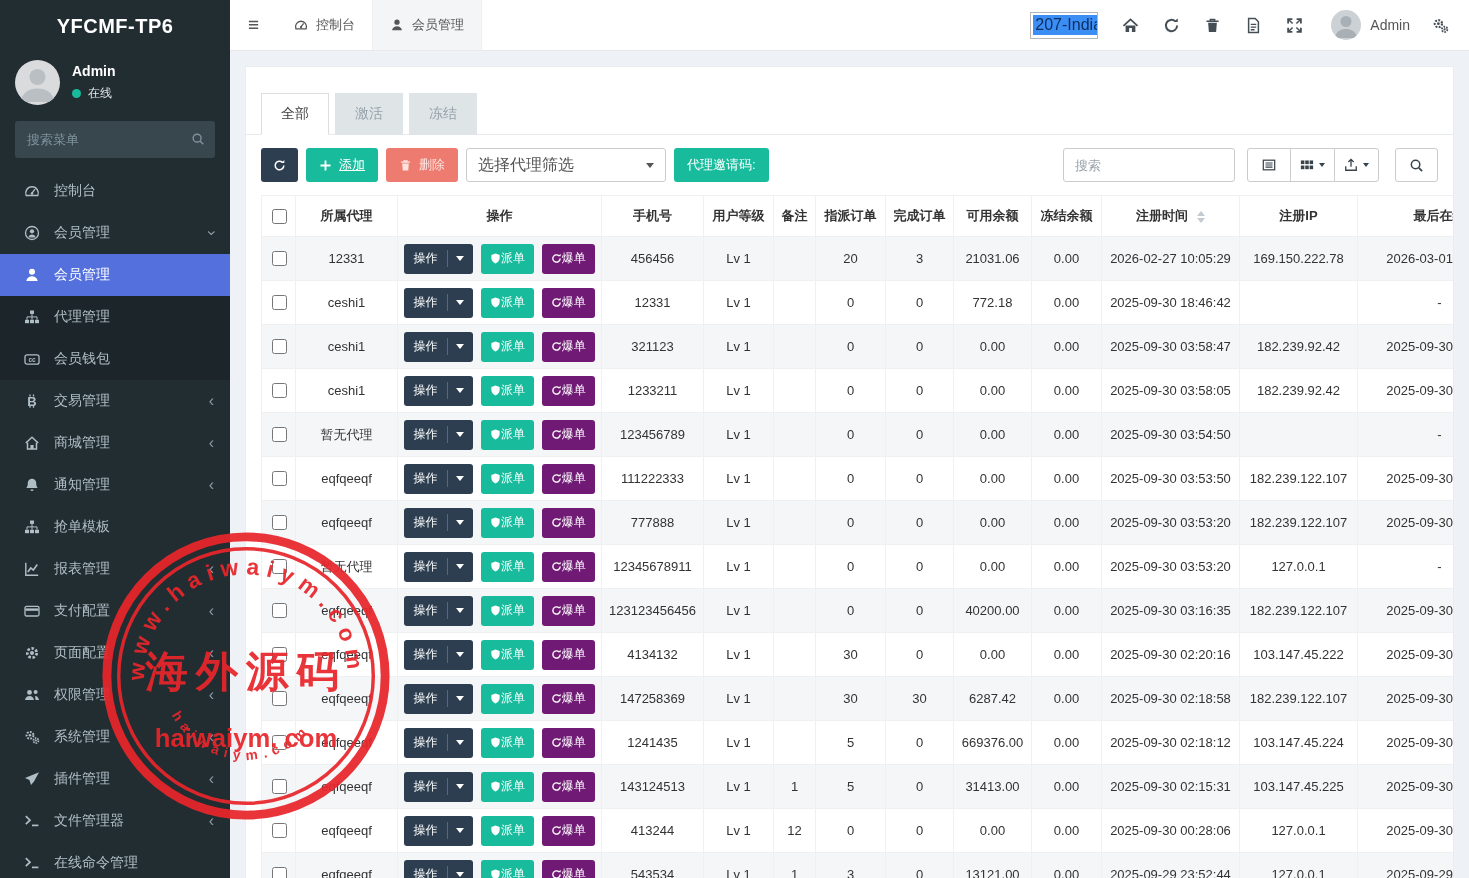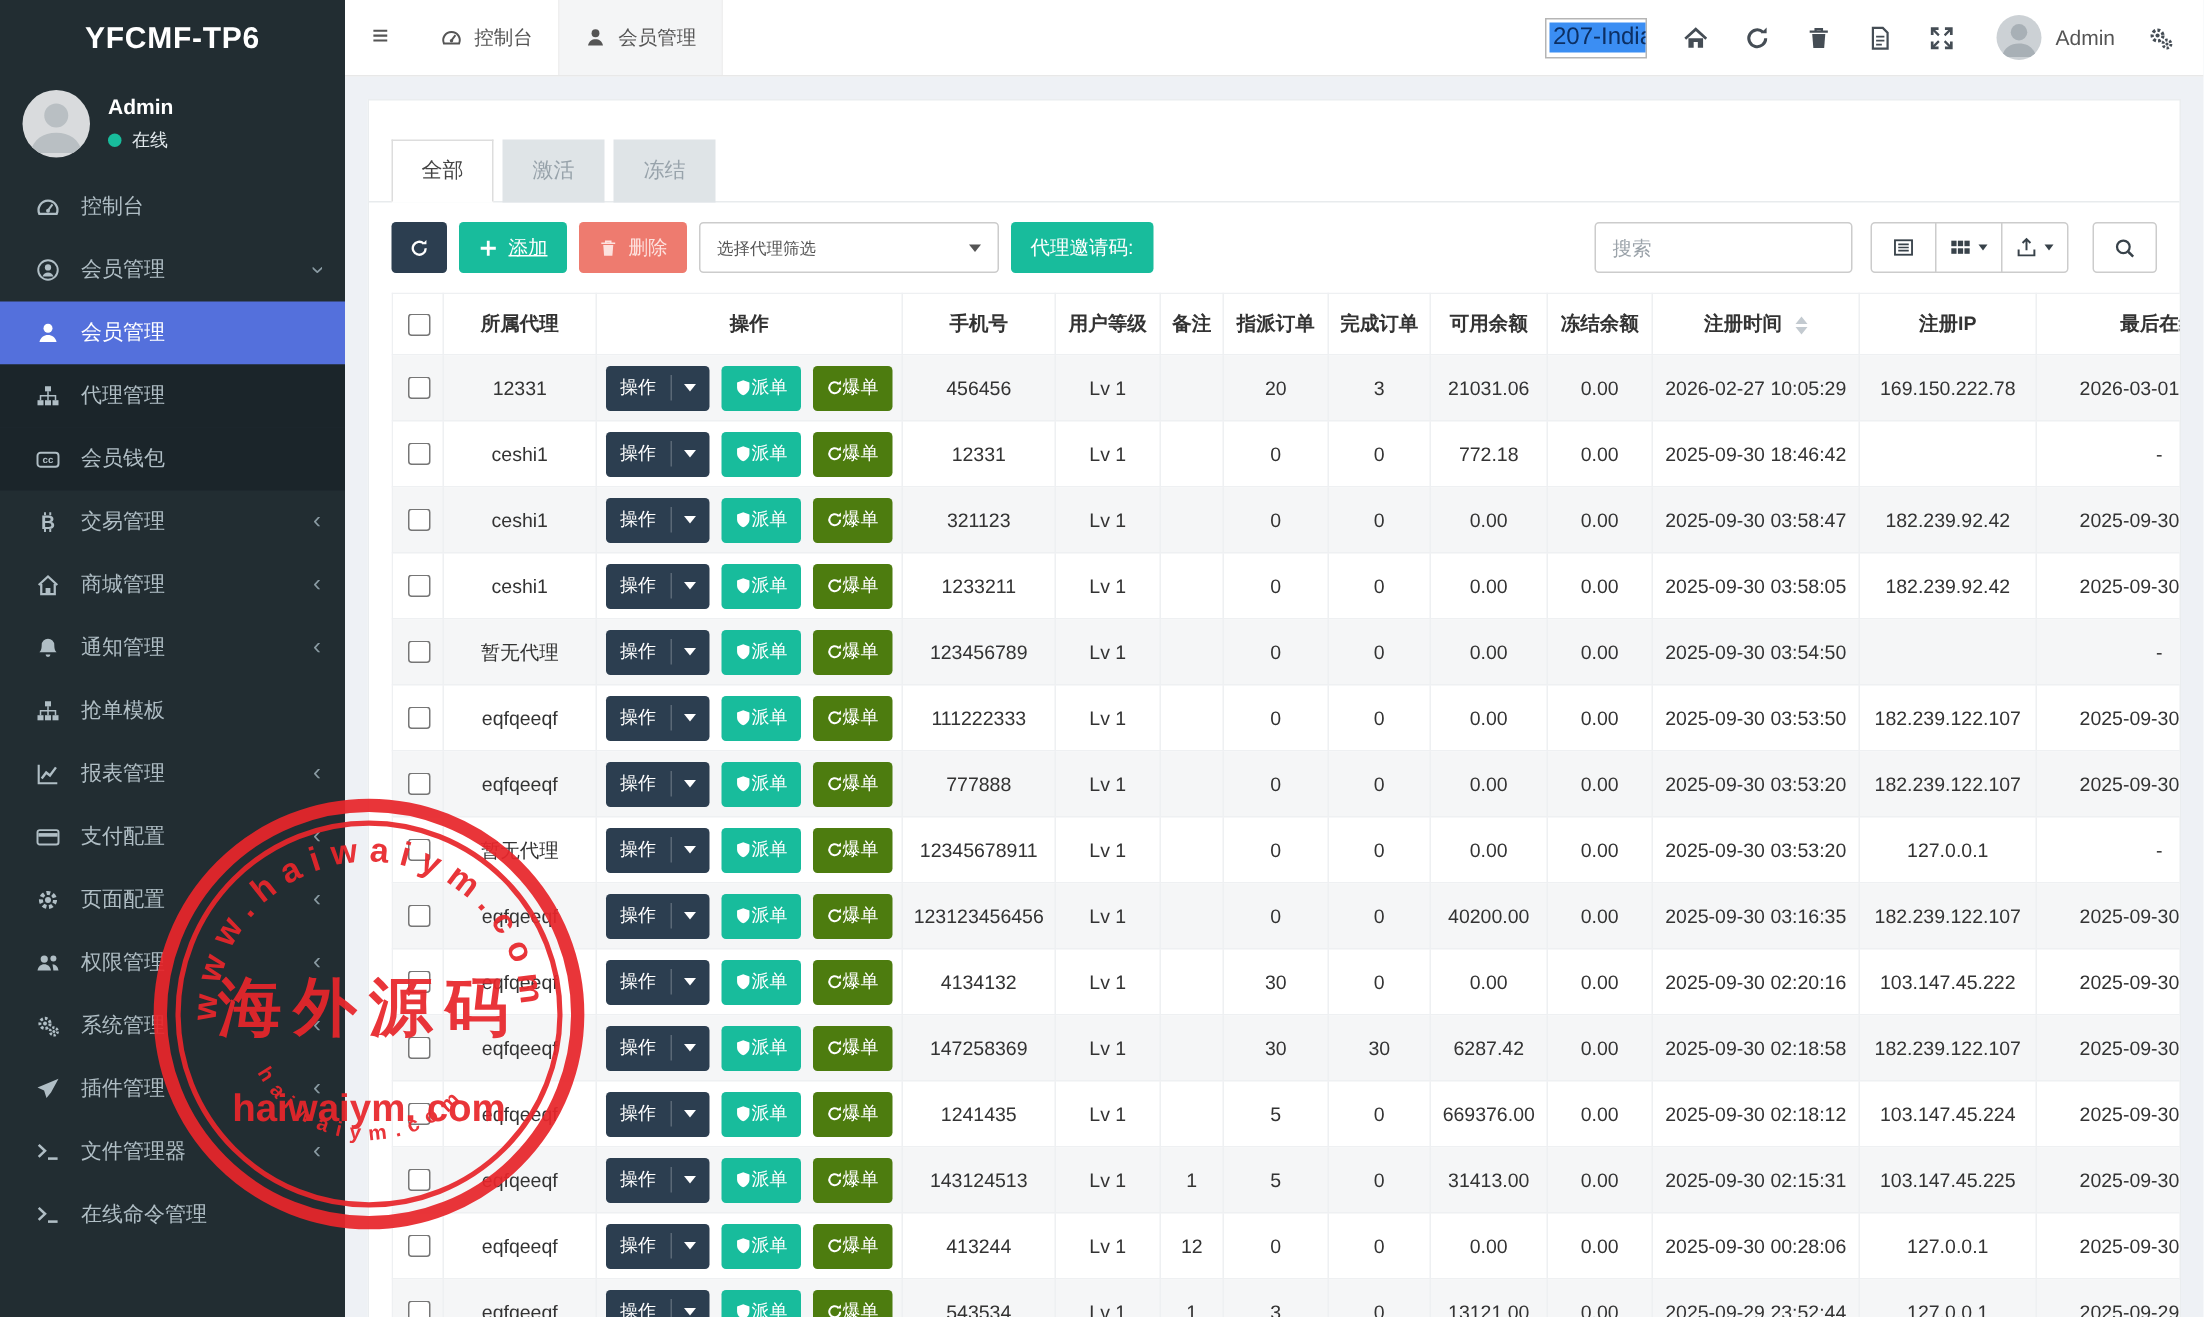--- a/index.html
+++ b/index.html
@@ -46,21 +46,21 @@
   .ptabs{padding:26px 15px 0;border-bottom:1px solid #e8ebed;display:flex;}
   .ptab{padding:11px 19px;background:#dfe4e7;color:#98a3ab;font-size:14px;margin-right:6px;cursor:pointer;border:1px solid transparent;margin-bottom:-1px;}
   .ptab.active{background:#fff;color:#444;border:1px solid #ddd;border-bottom-color:#fff;}
   .toolbar{display:flex;align-items:center;padding:13px 15px;gap:8px;}
   .btn{height:34px;border:none;border-radius:3px;font-size:13px;display:inline-flex;align-items:center;gap:7px;padding:0 13px;cursor:pointer;color:#fff;font-family:inherit;}
   .btn .icn{width:13px;height:13px;}
   .btn-refresh{background:#2c3e50;width:37px;justify-content:center;padding:0;}
   .btn-add{background:#18bc9c;text-decoration:underline;}
   .btn-del{background:#ee7b6f;color:#fde2de;}
   .btn-invite{background:#18bc9c;}
-  .sel-box{width:200px;height:34px;border:1px solid #ccc;border-radius:3px;background:#fff;display:flex;align-items:center;justify-content:space-between;padding:0 11px;font-size:11px;color:#555;cursor:pointer;box-sizing:border-box;}
+  .sel-box{width:200px;height:34px;border:1px solid #ccc;border-radius:3px;background:#fff;display:flex;align-items:center;justify-content:space-between;padding:0 11px;font-size:16px;color:#555;cursor:pointer;box-sizing:border-box;}
   .caret{width:0;height:0;border-left:4px solid transparent;border-right:4px solid transparent;border-top:5px solid currentColor;display:inline-block;}
   .tb-spacer{flex:1;}
   .tb-search{width:172px;height:34px;border:1px solid #ccc;border-radius:3px;padding:0 11px;font-size:13px;color:#555;box-sizing:border-box;font-family:inherit;outline:none;}
   .tb-search::placeholder{color:#9aa2a9;}
   .btn-grp{display:flex;margin-left:4px;}
   .wbtn{height:34px;min-width:44px;background:#fff;border:1px solid #ccc;display:inline-flex;align-items:center;justify-content:center;gap:5px;color:#38424a;cursor:pointer;padding:0 9px;box-sizing:border-box;}
   .wbtn + .wbtn{margin-left:-1px;}
   .wbtn:first-child{border-radius:3px 0 0 3px;}
   .wbtn:last-child{border-radius:0 3px 3px 0;}
   .wbtn .icn{width:14px;height:14px;}
@@ -72,21 +72,21 @@
   table{width:1260px;table-layout:fixed;border-collapse:collapse;font-size:13px;color:#333;}
   th,td{border:1px solid #eef0f2;height:43px;text-align:center;white-space:nowrap;overflow:hidden;padding:0 4px;}
   th{font-weight:bold;height:40px;background:#fff;}
   tbody tr:nth-child(odd){background:#f5f6f7;}
   td input[type=checkbox],th input[type=checkbox]{width:15px;height:15px;cursor:pointer;}
   .rbtn{height:30px;border:none;border-radius:3px;color:#fff;font-size:12px;display:inline-flex;align-items:center;gap:0;padding:0 9px;cursor:pointer;font-family:inherit;vertical-align:middle;margin:0 2px;}
   .rbtn .icn{width:11px;height:11px;}
   .rbtn-op{background:#2c3e50;gap:6px;}
   .op-sep{width:1px;height:17px;background:rgba(255,255,255,.22);margin:0 2px 0 4px;}
   .rbtn-dispatch{background:#18bc9c;}
-  .rbtn-burst{background:#4d7c0f;text-align:right;}
+  .rbtn-burst{background:#701a75;text-align:right;}
   .sort{display:inline-flex;flex-direction:column;gap:2px;margin-left:9px;vertical-align:middle;}
   .sort i{display:block;width:0;height:0;border-left:4px solid transparent;border-right:4px solid transparent;}
   .sort .s-up{border-bottom:5px solid #c3cad0;}
   .sort .s-dn{border-top:5px solid #c3cad0;}
   
   .stamp{position:absolute;left:98px;top:528px;width:296px;height:296px;opacity:.93;pointer-events:none;z-index:60;}
 </style>
 </head>
 <body>
 
@@ -99,20 +99,29 @@
           <path d="M5 42c2.4-9.5 8.8-13.5 17.5-13.5S37.6 32.5 40 42z" fill="#b9bfc3"></path>
         </svg>
     </div>
     <div>
       <div class="u-name">Admin</div>
       <div class="u-status">
         <span class="dot"></span>
         <span>在线</span>
       </div>
     </div>
+  </div>
+  <div class="side-search">
+    <input placeholder="搜索菜单" style="">
+    <span class="icn">
+        <svg viewBox="0 0 16 16">
+          <circle cx="7" cy="7" r="4.5" fill="none" stroke="currentColor" stroke-width="1.6"></circle>
+          <path d="M10.5 10.5L14 14" stroke="currentColor" stroke-width="1.8"></path>
+        </svg>
+      </span>
   </div>
   <div>
       <div class="menu-item">
         <span class="icn">
           <svg viewBox="0 0 16 16">
             <path d="M2.2 12.5a6.3 6.3 0 1 1 11.6 0z" fill="none" stroke="currentColor" stroke-width="1.5"></path>
             <path d="M8 10.2L11 6.2" stroke="currentColor" stroke-width="1.4"></path>
             <circle cx="8" cy="10.5" r="1.3" fill="currentColor"></circle>
           </svg>
         </span>

